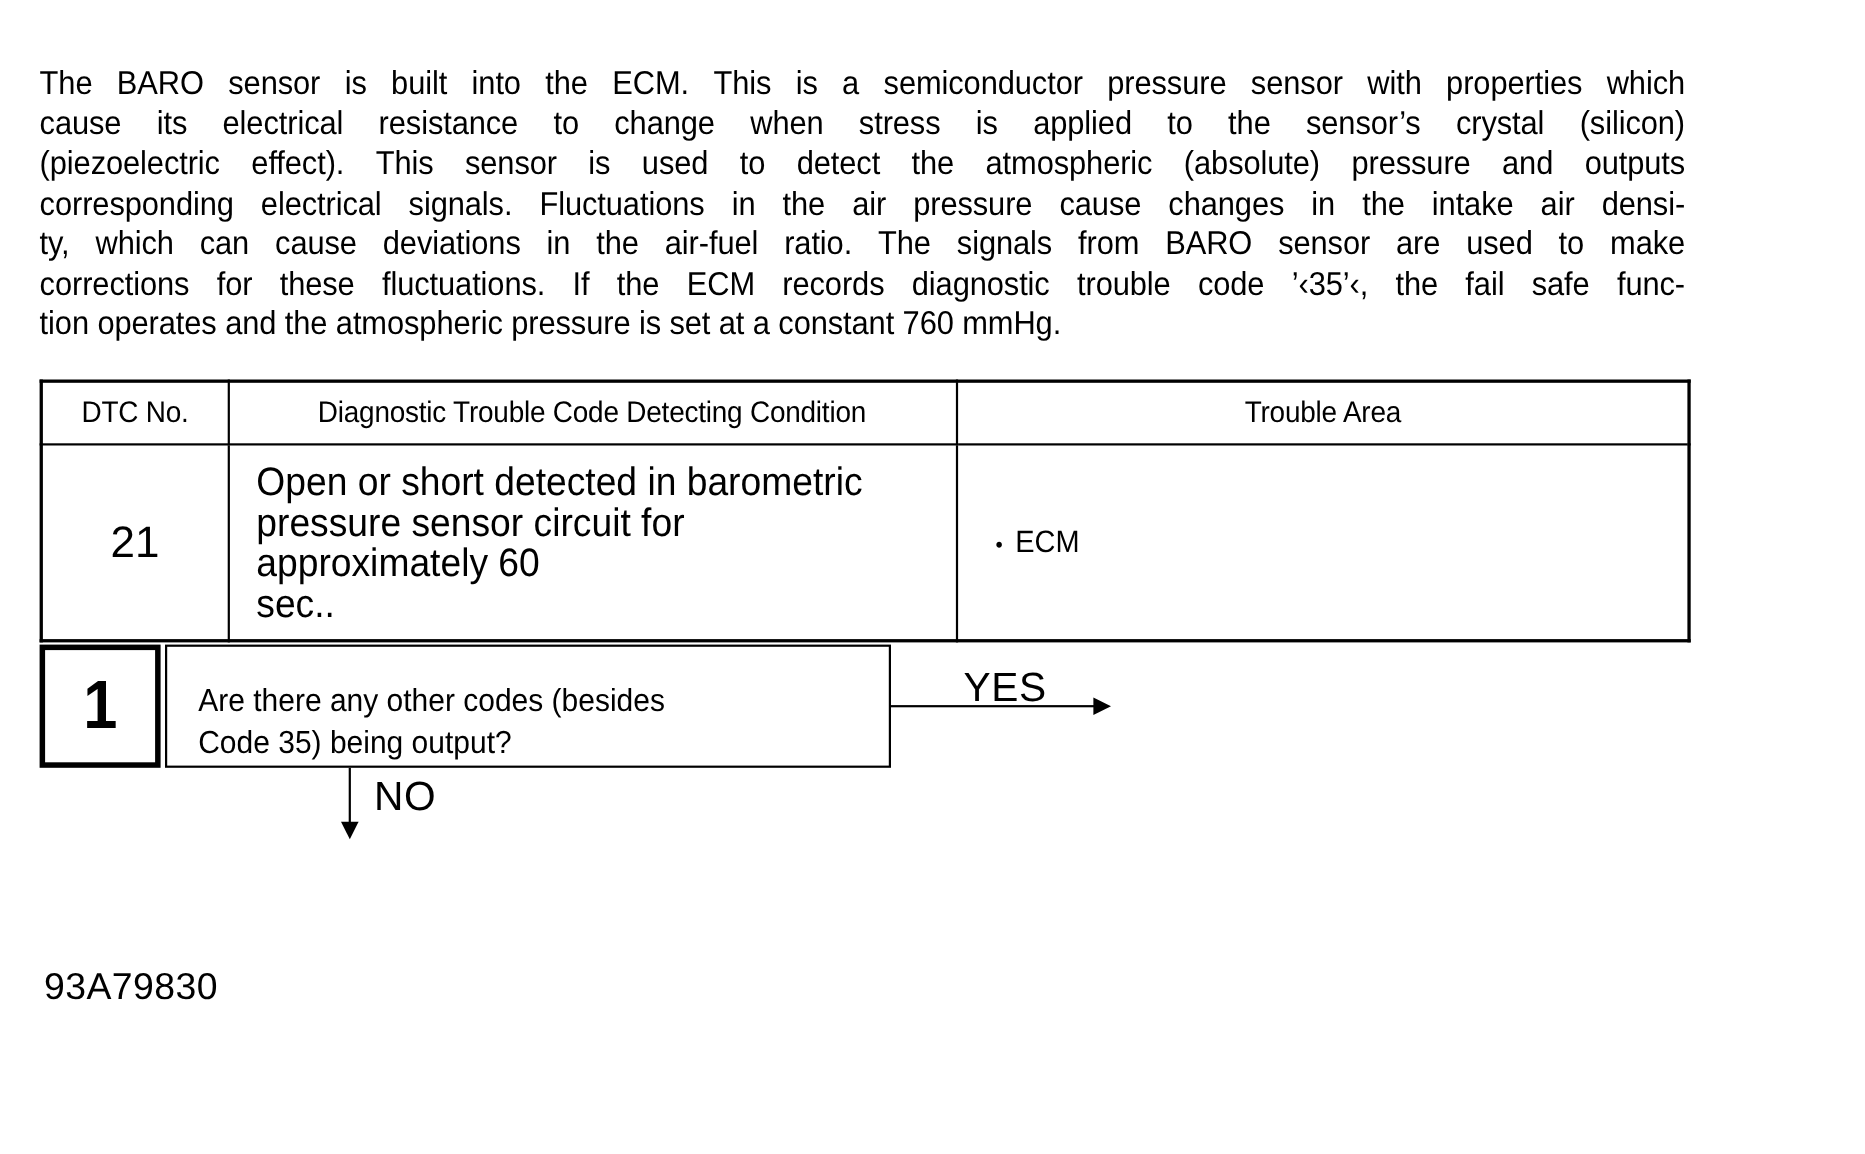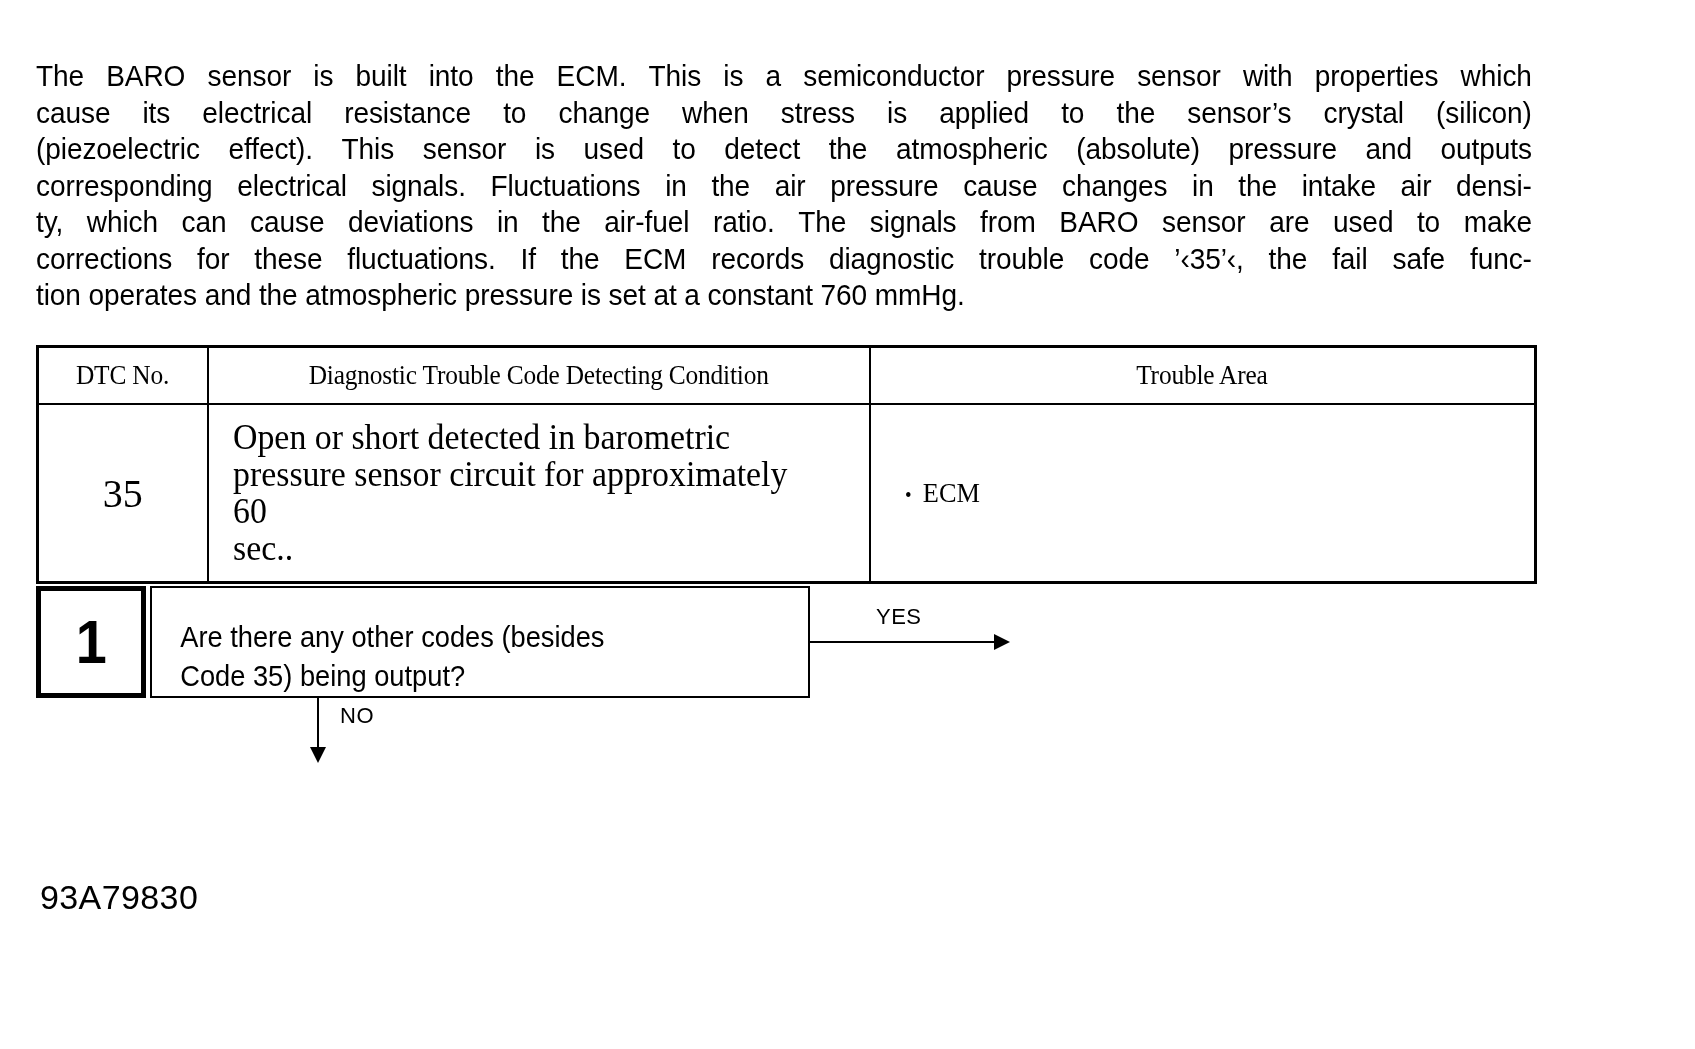--- a/index.html
+++ b/index.html
@@ -53,21 +53,20 @@
     top: 345px;
     width: 1500px;
     border-collapse: collapse;
     table-layout: fixed;
   }
   #dtc-table td, #dtc-table th {
     border: 2px solid #000;
     padding: 0;
     vertical-align: middle;
     font-weight: normal;
-    font-family: Liberation Serif, serif;
   }
   #dtc-table {
     border: 3px solid #000;
   }
   .col-dtc   { width: 170px; }
   .col-cond  { width: 662px; }
   .col-area  { width: 666px; }
 
   .th-cell {
     text-align: center;
@@ -202,21 +201,21 @@
     position: absolute;
     left: 310px;
     top: 747px;
     width: 0; height: 0;
     border-left: 8px solid transparent;
     border-right: 8px solid transparent;
     border-top: 16px solid #000;
   }
   .branch-label {
     position: absolute;
-    font-size: 22px;
+    font-size: 37px;
     letter-spacing: 0.5px;
   }
   #yes-label { left: 876px; top: 604px; }
   #no-label  { left: 340px; top: 703px; }
 
   
   #figure-id {
     position: absolute;
     left: 40px;
     top: 878px;
@@ -346,21 +345,21 @@
   </colgroup>
   <thead>
     <tr>
       <th class="th-cell"><span>DTC No.</span></th>
       <th class="th-cell"><span>Diagnostic Trouble Code Detecting Condition</span></th>
       <th class="th-cell"><span>Trouble Area</span></th>
     </tr>
   </thead>
   <tbody>
     <tr>
-      <td class="td-dtc">35</td>
+      <td class="td-dtc">21</td>
       <td class="td-cond">
         <span class="ctext">Open or short detected in barometric</span>
         <span class="ctext">pressure sensor circuit for approximately 60</span>
         <span class="ctext">sec..</span>
       </td>
       <td class="td-area">
         <span class="bullet-row">
           <span class="bullet-dot">•</span>
           <span>ECM</span>
         </span>

